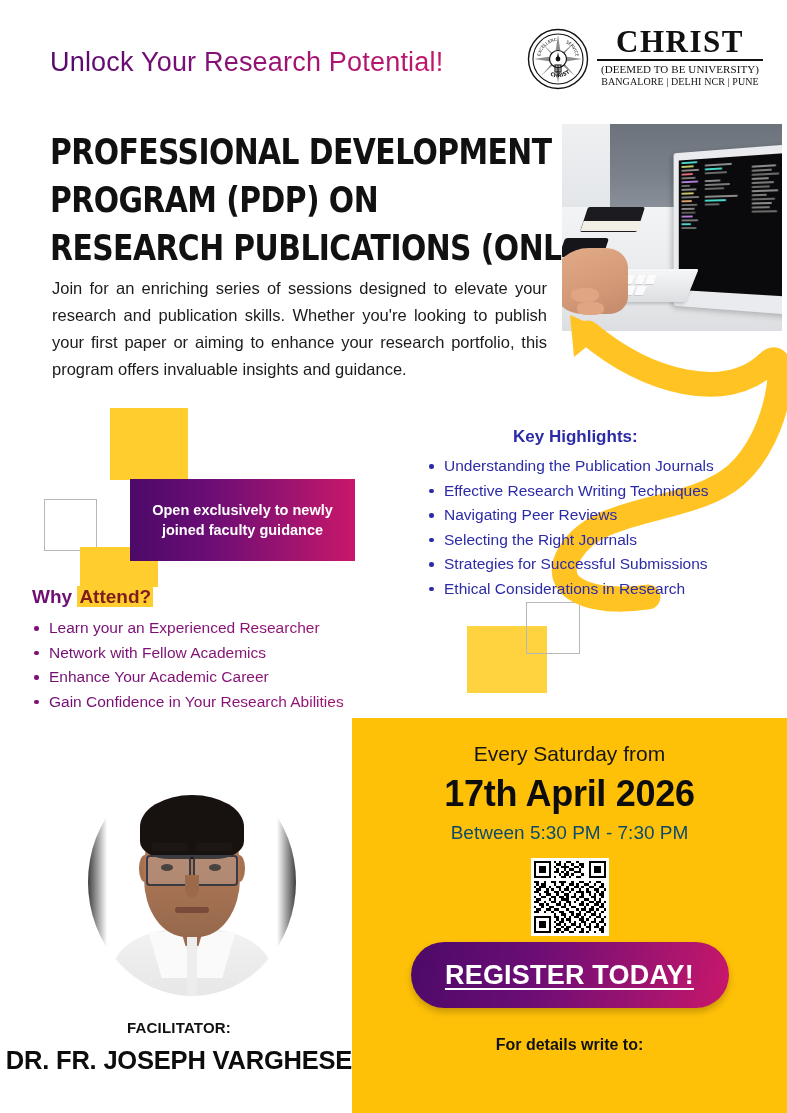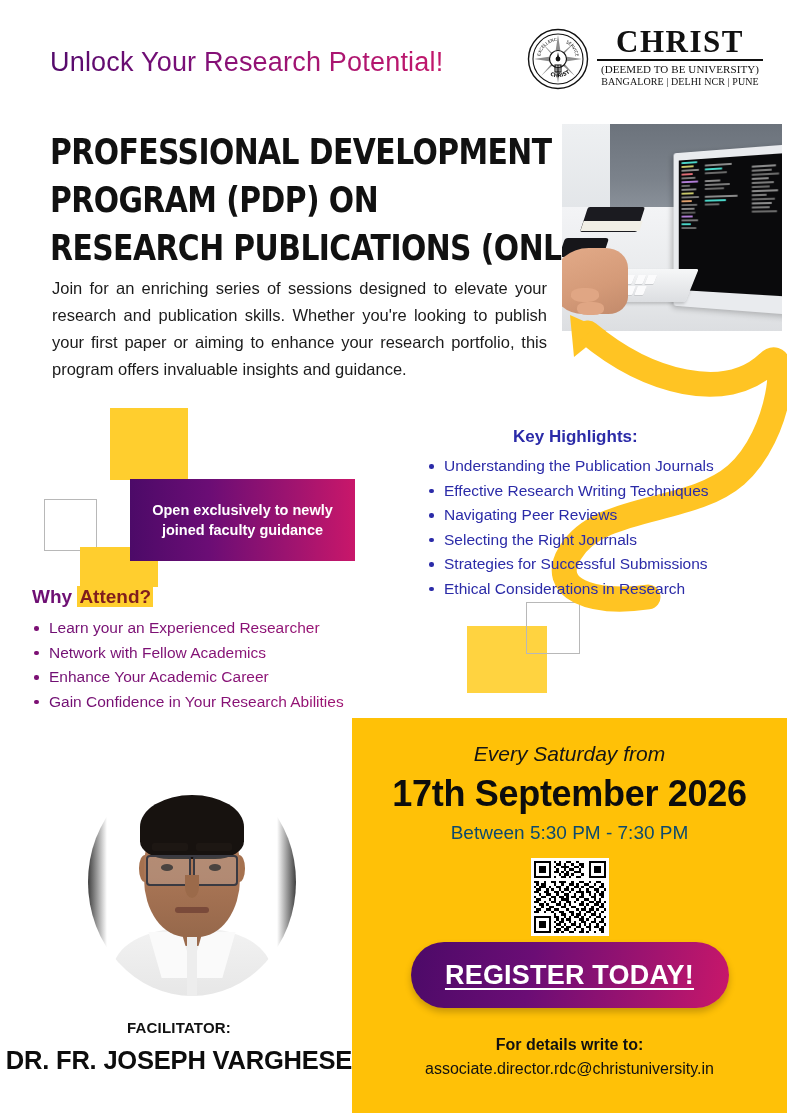--- a/index.html
+++ b/index.html
@@ -143,21 +143,21 @@
     content:"";position:absolute;left:2px;top:10px;
     width:4.5px;height:4.5px;border-radius:50%;background:#7C1074;
   }
 
   
   .panel{
     position:absolute;left:352px;top:718px;width:435px;height:395px;
     background:#FFC107;
   }
   .p-every{position:absolute;left:0;top:24px;width:100%;text-align:center;
-    font-size:21px;color:#151515;font-style:italic;}
+    font-size:21px;color:#151515;}
   .p-date{position:absolute;left:0;top:55px;width:100%;text-align:center;
     font-size:36px;font-weight:700;color:#0d0d0d;letter-spacing:-.3px;}
   .p-time{position:absolute;left:0;top:104px;width:100%;text-align:center;
     font-size:19px;color:#0c4a6e;}
   .qr{position:absolute;left:50%;top:140px;transform:translateX(-50%);
     width:72px;height:72px;background:#fff;padding:3px;box-sizing:content-box;}
   .qr svg{display:block;}
   .reg-btn{
     position:absolute;left:50%;top:224px;transform:translateX(-50%);
     width:318px;height:66px;border-radius:33px;border:none;cursor:pointer;
@@ -422,21 +422,21 @@
     </div>
     <div class="fp-bridge"></div>
     <div class="fp-nose"></div>
     <div class="fp-mouth"></div>
   </div>
   <div class="fac-role">FACILITATOR:</div>
   <div class="fac-name">DR. FR. JOSEPH VARGHESE</div>
 
   <div class="panel">
     <div class="p-every">Every Saturday from</div>
-    <div class="p-date">17th September 2026</div>
+    <div class="p-date">17th April 2026</div>
     <div class="p-time">Between 5:30 PM - 7:30 PM</div>
 
     <div class="qr">
       <svg width="72" height="72" viewBox="0 0 29 29" shape-rendering="crispEdges">
         <rect width="29" height="29" fill="#fff"></rect>
         <g fill="#000">
           <rect x="0" y="0" width="7" height="1"></rect>
             <rect x="0" y="6" width="7" height="1"></rect>
           <rect x="0" y="0" width="1" height="7"></rect>
             <rect x="6" y="0" width="1" height="7"></rect>
@@ -654,16 +654,15 @@
           <rect x="27" y="28" width="1" height="1"></rect>
         </g>
       </svg>
     </div>
 
     <button class="reg-btn">
       <span>REGISTER TODAY!</span>
     </button>
 
     <div class="p-details">For details write to:</div>
-    <div class="p-email">associate.director.rdc@christuniversity.in</div>
   </div>
 
 </div>
 
 </body></html>

